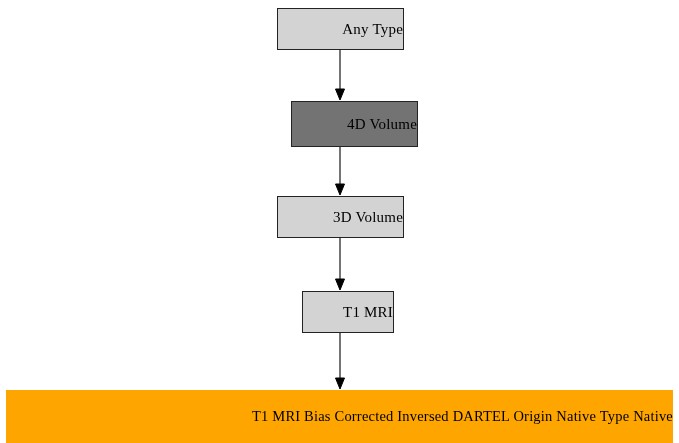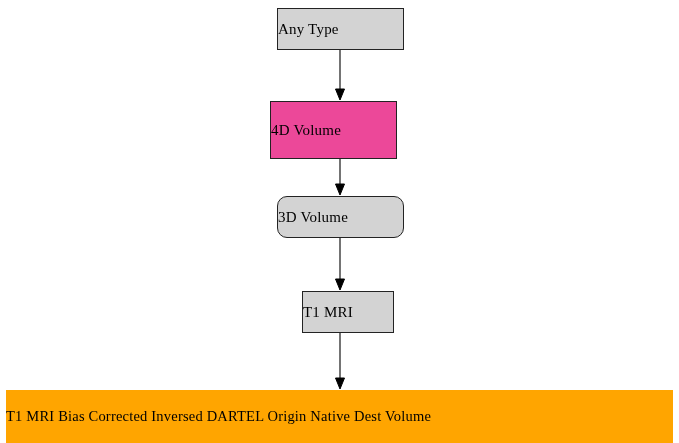--- a/index.html
+++ b/index.html
@@ -16,21 +16,21 @@
     width: 679px;
     height: 443px;
     background: #ffffff;
     overflow: hidden;
   }
   .node {
     position: absolute;
     box-sizing: border-box;
     display: flex;
     align-items: center;
-    justify-content: flex-start;
+    justify-content: flex-end;
     background: #d3d3d3;
     border: 1px solid #232323;
     color: #000000;
     font-family: "Liberation Serif", "DejaVu Serif", serif;
     font-size: 15px;
     line-height: 1;
     white-space: nowrap;
     letter-spacing: 0.2px;
   }
   .node.terminal {
@@ -74,26 +74,26 @@
       <g>
         <line x1="340" y1="333" x2="340" y2="379" stroke="#000000"></line>
         <polygon points="335.5,378 344.5,378 340,389" fill="#000000" stroke="#000000"></polygon>
       </g>
     </svg>
 
   <div id="node-layer">
       <div class="node" style="left: 277px; top: 8px; width: 127px; height: 42px; background: rgb(211, 211, 211); border-color: rgb(35, 35, 35);">
         <span>Any Type</span>
       </div>
-      <div class="node" style="left: 270px; top: 101px; width: 127px; height: 58px; background: #ec4899; border-color: rgb(35, 35, 35);">
+      <div class="node" style="left: 291px; top: 101px; width: 127px; height: 46px; background: #737373; border-color: rgb(35, 35, 35);">
         <span>4D Volume</span>
       </div>
-      <div class="node" style="left: 277px; top: 196px; width: 127px; height: 42px; background: rgb(211, 211, 211); border-color: rgb(35, 35, 35); border-radius: 10px;">
+      <div class="node" style="left: 277px; top: 196px; width: 127px; height: 42px; background: rgb(211, 211, 211); border-color: rgb(35, 35, 35);">
         <span>3D Volume</span>
       </div>
       <div class="node" style="left: 302px; top: 291px; width: 92px; height: 42px; background: rgb(211, 211, 211); border-color: rgb(35, 35, 35);">
         <span>T1 MRI</span>
       </div>
       <div class="node terminal" style="left: 6px; top: 390px; width: 667px; height: 53px; background: rgb(255, 165, 0);">
-        <span>T1 MRI Bias Corrected Inversed DARTEL Origin Native Dest Volume</span>
+        <span>T1 MRI Bias Corrected Inversed DARTEL Origin Native Type Native</span>
       </div>
     </div>
 </div>
 
 </body></html>

